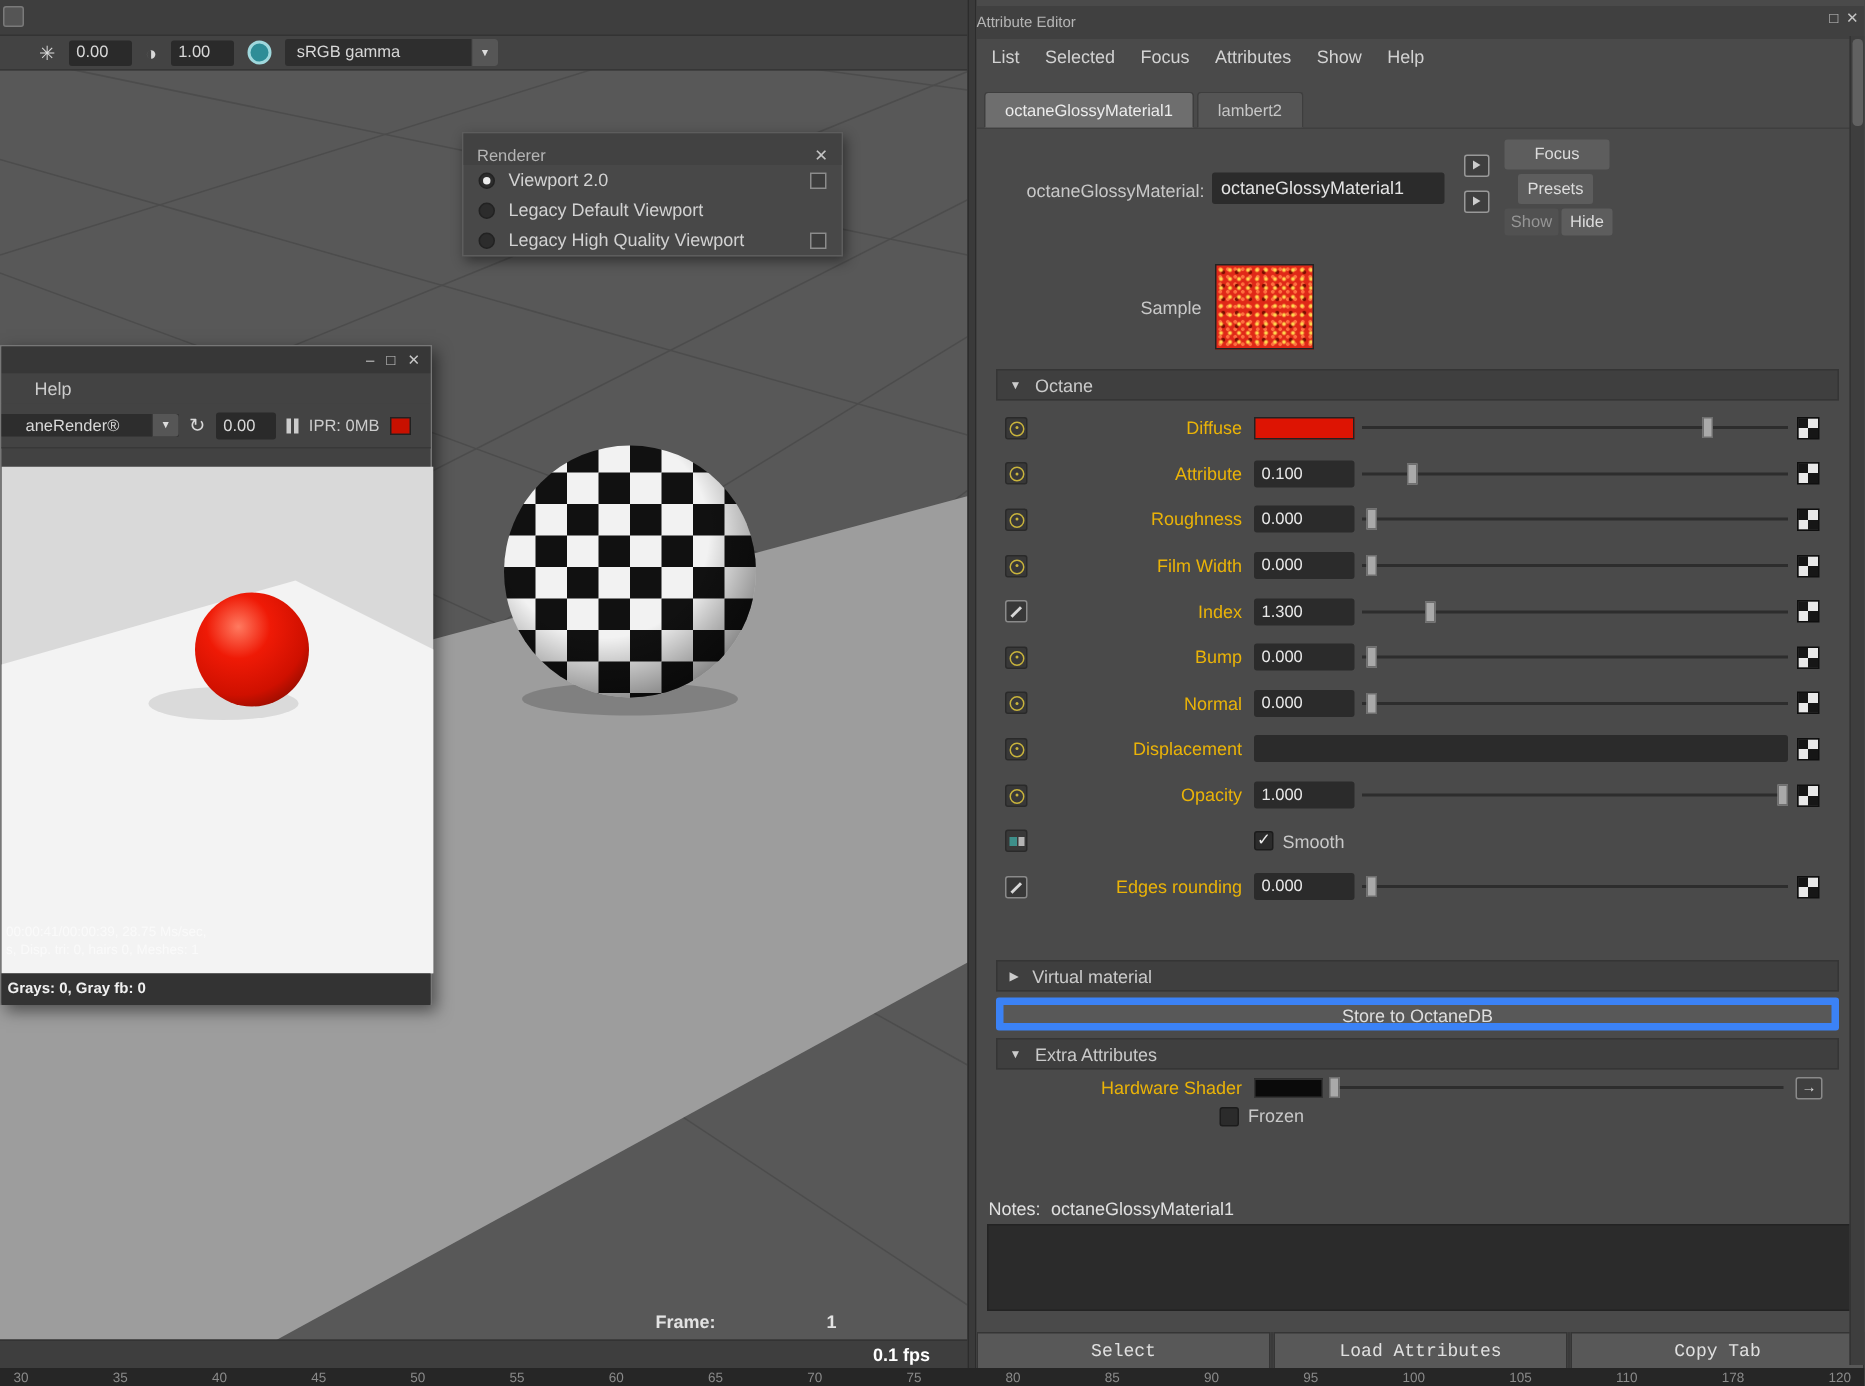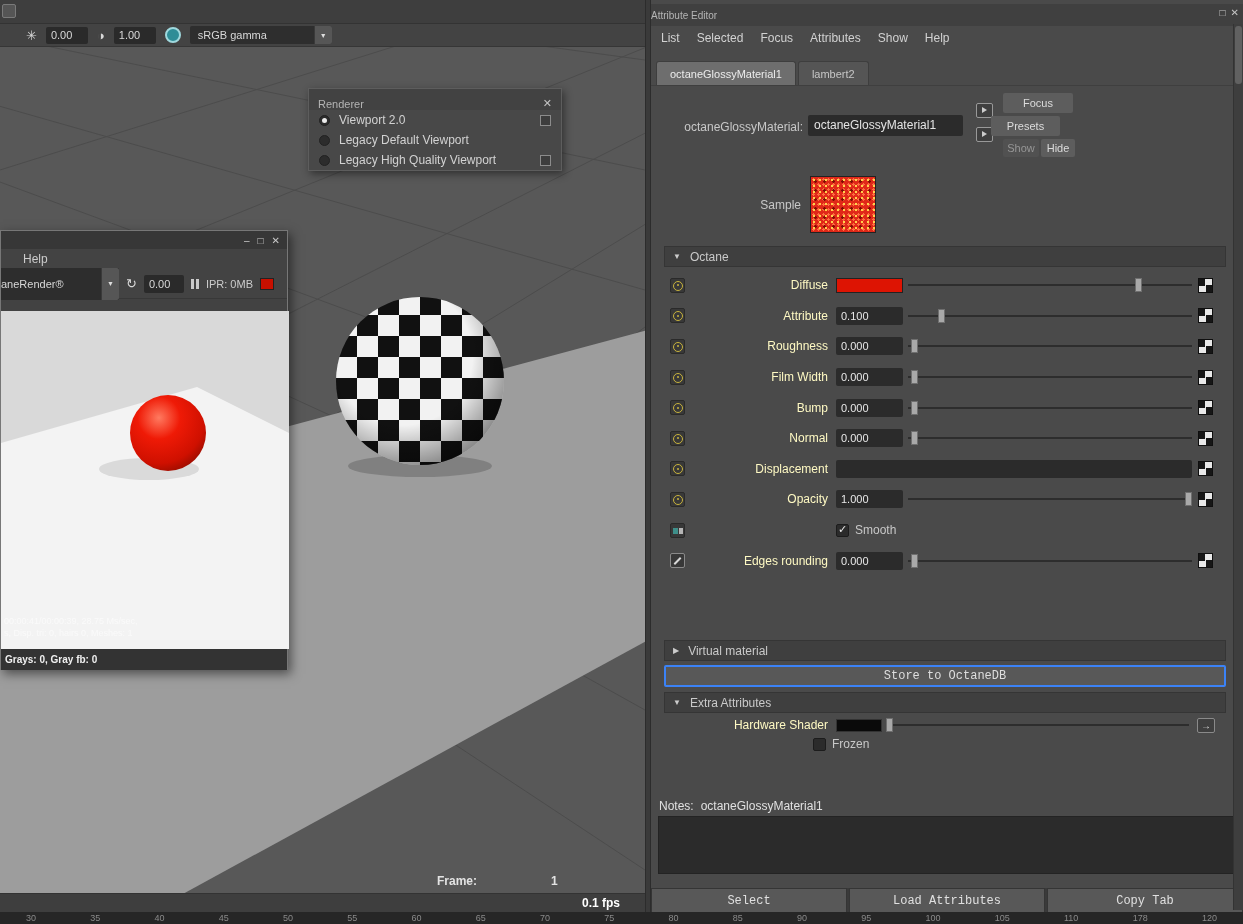--- a/index.html
+++ b/index.html
@@ -30,21 +30,21 @@
 .rend-item{height:20px;display:flex;align-items:center;gap:9px;padding:0 10px;color:#d2d2d2;font-size:12px}
 .radio{width:11px;height:11px;border-radius:50%;background:#2c2c2c;border:1px solid #222;position:relative;flex:0 0 auto}
 .radio.sel::after{content:"";position:absolute;left:2px;top:2px;width:5px;height:5px;border-radius:50%;background:#ececec}
 .rend-check{margin-left:auto;width:11px;height:11px;border:1px solid #8c8c8c;background:#3d3d3d;flex:0 0 auto}
 
 
 .rwin{position:absolute;left:0;top:230px;width:288px;height:440px;background:#424242;border:1px solid #777;box-shadow:3px 4px 10px rgba(0,0,0,.5);z-index:6}
 .rwin-title{height:18px;background:#373737;display:flex;align-items:center;justify-content:flex-end;gap:8px;padding-right:7px;color:#c8c8c8;font-size:10px}
 .rwin-menu{height:20px;display:flex;align-items:center;padding-left:22px;color:#ccc;font-size:12px;background:#434343}
 .rwin-toolbar{height:30px;display:flex;align-items:center;gap:7px;background:#434343;border-bottom:1px solid #383838}
-.rw-select{width:118px;height:32px;background:#2d2d2d;display:flex;align-items:center;color:#d8d8d8;font-size:11px;padding-left:0}
+.rw-select{width:118px;height:15px;background:#2d2d2d;display:flex;align-items:center;color:#d8d8d8;font-size:11px;padding-left:16px}
 .rw-field{width:40px;height:18px;background:#2a2a2a;color:#d8d8d8;font-size:11px;line-height:18px;padding-left:5px;border-radius:2px}
 .rw-pause{display:flex;gap:2px}
 .rw-pause i{width:3px;height:10px;background:#ccc;display:block}
 .rw-ipr{color:#ccc;font-size:11px}
 .rw-swatch{width:14px;height:12px;background:#c81000;border:1px solid #222}
 .rwin-image{position:absolute;left:0;top:80px;width:288px;height:338px}
 .rw-stats{position:absolute;left:3px;top:384px;color:#fafafa;font-size:9px;line-height:12px;z-index:2}
 .rwin-bottom{position:absolute;left:0;top:418px;width:100%;height:21px;background:#333;color:#f0f0f0;font-size:10px;font-weight:bold;display:flex;align-items:center;padding-left:4px}
 
 
@@ -59,41 +59,41 @@
 .ae-tabbar{position:absolute;top:60px;left:0;width:100%;height:26px;display:flex;align-items:flex-end;gap:2px;padding-left:5px;border-bottom:1px solid #3f3f3f}
 .ae-tab{height:24px;padding:0 13px;display:flex;align-items:center;background:#555;color:#c6c6c6;font-size:11px;border-radius:3px 3px 0 0;border:1px solid #3e3e3e;border-bottom:none}
 .ae-tab.active{background:#6e6e6e;color:#ececec}
 .node-label{position:absolute;left:0;top:120px;width:152px;text-align:right;color:#c8c8c8}
 .node-field{position:absolute;left:157px;top:115px;width:155px;height:21px;background:#2b2b2b;border-radius:2px;color:#e4e4e4;line-height:21px;padding-left:6px;font-size:12px}
 .conn{position:absolute;left:325px;width:17px;height:15px;border:1px solid #999;border-radius:2px;background:#3f3f3f}
 .conn::after{content:"";position:absolute;right:2px;top:3px;border:3px solid transparent;border-left:5px solid #ccc}
 .conn1{top:103px}.conn2{top:127px}
 .ae-btn{position:absolute;height:20px;background:#5d5d5d;border:none;border-radius:2px;color:#dcdcdc;font-size:11px;font-family:inherit}
 .btn-focus{left:352px;top:93px;width:70px}
-.btn-presets{left:340px;top:116px;width:69px}
+.btn-presets{left:361px;top:116px;width:50px}
 .btn-show{left:352px;top:139px;width:36px;height:18px;background:#515151;color:#969696}
 .btn-hide{left:390px;top:139px;width:34px;height:18px}
 .sample-label{position:absolute;left:0;top:198px;width:150px;text-align:right;color:#c8c8c8}
 .sample-swatch{position:absolute;left:159px;top:176px;width:66px;height:57px;border:1px solid #222;background-color:#e02818;background-image:radial-gradient(#ffd34d 1px,transparent 1.6px),radial-gradient(#7e0d00 1px,transparent 1.6px),radial-gradient(#ff7040 1px,transparent 1.4px);background-size:6px 6px,9px 9px,5px 5px}
 .section{position:absolute;left:13px;right:17px;height:21px;background:#3f3f3f;border:1px solid #353535;display:flex;align-items:center;gap:9px;padding-left:8px;color:#cacaca;font-size:12px}
 .section .tri{font-size:8px;color:#ccc}
 .sec-octane{top:246px}
 .sec-virtual{top:640px}
 .sec-extra{top:692px}
-.store-btn{position:absolute;left:13px;right:17px;top:665px;height:22px;background:#585858;border:2px solid #3b82f6;color:#dedede;font-size:12px;font-family:Liberation Mono, monospace;border-radius:2px}
+.store-btn{position:absolute;left:13px;right:17px;top:665px;height:22px;background:#585858;border:5px solid #3b82f6;color:#dedede;font-size:12px;font-family:Liberation Sans, sans-serif;border-radius:2px}
 .rows{position:absolute;left:0;right:10px;top:270px}
 .attr-row{display:flex;align-items:center;height:30.6px;padding-left:19px;padding-right:20px}
 .row-icon{flex:0 0 15px;height:15px;margin-right:4px;position:relative;background:#383838;border:1px solid #2a2a2a;border-radius:2px}
 .icon-dot::after{content:"";position:absolute;left:2px;top:2px;width:8px;height:8px;border:1px solid #c8b33c;border-radius:50%}
 .icon-dot::before{content:"";position:absolute;left:5.5px;top:5.5px;width:2px;height:2px;background:#c8b33c;border-radius:50%;z-index:1}
 .icon-pen{border-color:#8a8a8a}
 .icon-pen::after{content:"";position:absolute;left:2px;top:6px;width:9px;height:2px;background:#d8d8d8;transform:rotate(-45deg)}
 .icon-squares::before{content:"";position:absolute;left:2px;top:4px;width:5px;height:6px;background:#3e8f8a}
 .icon-squares::after{content:"";position:absolute;left:8px;top:4px;width:4px;height:6px;background:#b5b5b5}
-.row-label{width:139px;text-align:right;color:#fef9c3;font-size:12px;margin-right:8px;white-space:nowrap}
+.row-label{width:139px;text-align:right;color:#eab308;font-size:12px;margin-right:8px;white-space:nowrap}
 .row-field{width:67px;height:18px;background:#2b2b2b;border-radius:2px;color:#e8e8e8;font-size:11px;line-height:18px;padding-left:5px;margin-right:5px}
 .file-field{flex:1;margin-right:6px}
 .color-swatch{width:67px;height:15px;margin-right:5px;border:1px solid #222;flex:0 0 auto}
 .row-slider{flex:1;height:16px;position:relative;margin-right:6px}
 .slider-track{position:absolute;left:0;right:0;top:7px;height:2px;background:#2d2d2d}
 .slider-handle{position:absolute;top:1px;width:7px;height:14px;background:#a9a9a9;border:1px solid #6f6f6f}
 .map-btn{flex:0 0 15px;height:15px;border:1px solid #0f0f0f;background:conic-gradient(#e8e8e8 25%,#161616 0 50%,#e8e8e8 0 75%,#161616 0)}
 .checkbox{width:13px;height:13px;background:#2b2b2b;border:1px solid #1c1c1c;border-radius:2px;position:relative;margin-right:6px;flex:0 0 auto}
 .checkbox.checked::after{content:"✓";position:absolute;left:1px;top:-2px;color:#ececec;font-size:11px}
 .cb-label{color:#c8c8c8;font-size:12px}
@@ -103,21 +103,21 @@
 .conn-out{flex:0 0 18px;height:15px;background:#3f3f3f;border:1px solid #8a8a8a;border-radius:2px;color:#ddd;font-size:10px;line-height:13px;text-align:center}
 .frozen-row{position:absolute;left:162px;top:737px;display:flex;align-items:center}
 .notes-row{position:absolute;left:8px;top:799px;display:flex;gap:7px;color:#e0e0e0;font-size:12px}
 .notes-box{position:absolute;left:7px;right:7px;top:816px;height:58px;background:#2b2b2b;border:1px solid #232323}
 .ae-bottom{position:absolute;left:0;right:0;top:888px;height:25px;display:flex;gap:2px;background:#3a3a3a}
 .ae-bottom button{flex:1;background:#585858;border:1px solid #353535;color:#e0e0e0;font-size:12px;font-family:Liberation Mono, monospace}
 .ae-scroll{position:absolute;right:0;top:24px;width:10px;bottom:14px;background:#3e3e3e;border-left:1px solid #333}
 .ae-scroll .thumb{position:absolute;left:1px;top:2px;width:7px;height:58px;background:#616161;border-radius:3px}
 
 
-.timeline{position:absolute;left:0;top:912px;width:100%;height:12px;background:#262626;display:flex;justify-content:space-between;padding:0 26px;overflow:hidden;z-index:9}
+.timeline{position:absolute;left:0;top:912px;width:100%;height:12px;background:#262626;display:flex;justify-content:space-between;padding:0 9px;overflow:hidden;z-index:9}
 .timeline span{color:#8a8a8a;font-size:9px;line-height:12px}
 </style>
 </head>
 <body>
 
 <div class="screen">
 
   <div class="viewport">
     <svg width="645" height="924" viewBox="0 0 645 924">
       <rect width="645" height="924" fill="#585858"></rect>
@@ -321,20 +321,30 @@
           <span class="row-icon icon-dot"></span>
           <span class="row-label">Film Width</span>
           <span class="row-field">0.000</span>
           <span class="row-slider">
             <span class="slider-track"></span>
             <span class="slider-handle" style="left: calc(1% - 0.07px);"></span>
           </span>
           <span class="map-btn"></span>
         </div>
         <div class="attr-row">
+          <span class="row-icon icon-pen"></span>
+          <span class="row-label">Index</span>
+          <span class="row-field">1.300</span>
+          <span class="row-slider">
+            <span class="slider-track"></span>
+            <span class="slider-handle" style="left: calc(15% - 1.05px);"></span>
+          </span>
+          <span class="map-btn"></span>
+        </div>
+        <div class="attr-row">
           <span class="row-icon icon-dot"></span>
           <span class="row-label">Bump</span>
           <span class="row-field">0.000</span>
           <span class="row-slider">
             <span class="slider-track"></span>
             <span class="slider-handle" style="left: calc(1% - 0.07px);"></span>
           </span>
           <span class="map-btn"></span>
         </div>
         <div class="attr-row">

